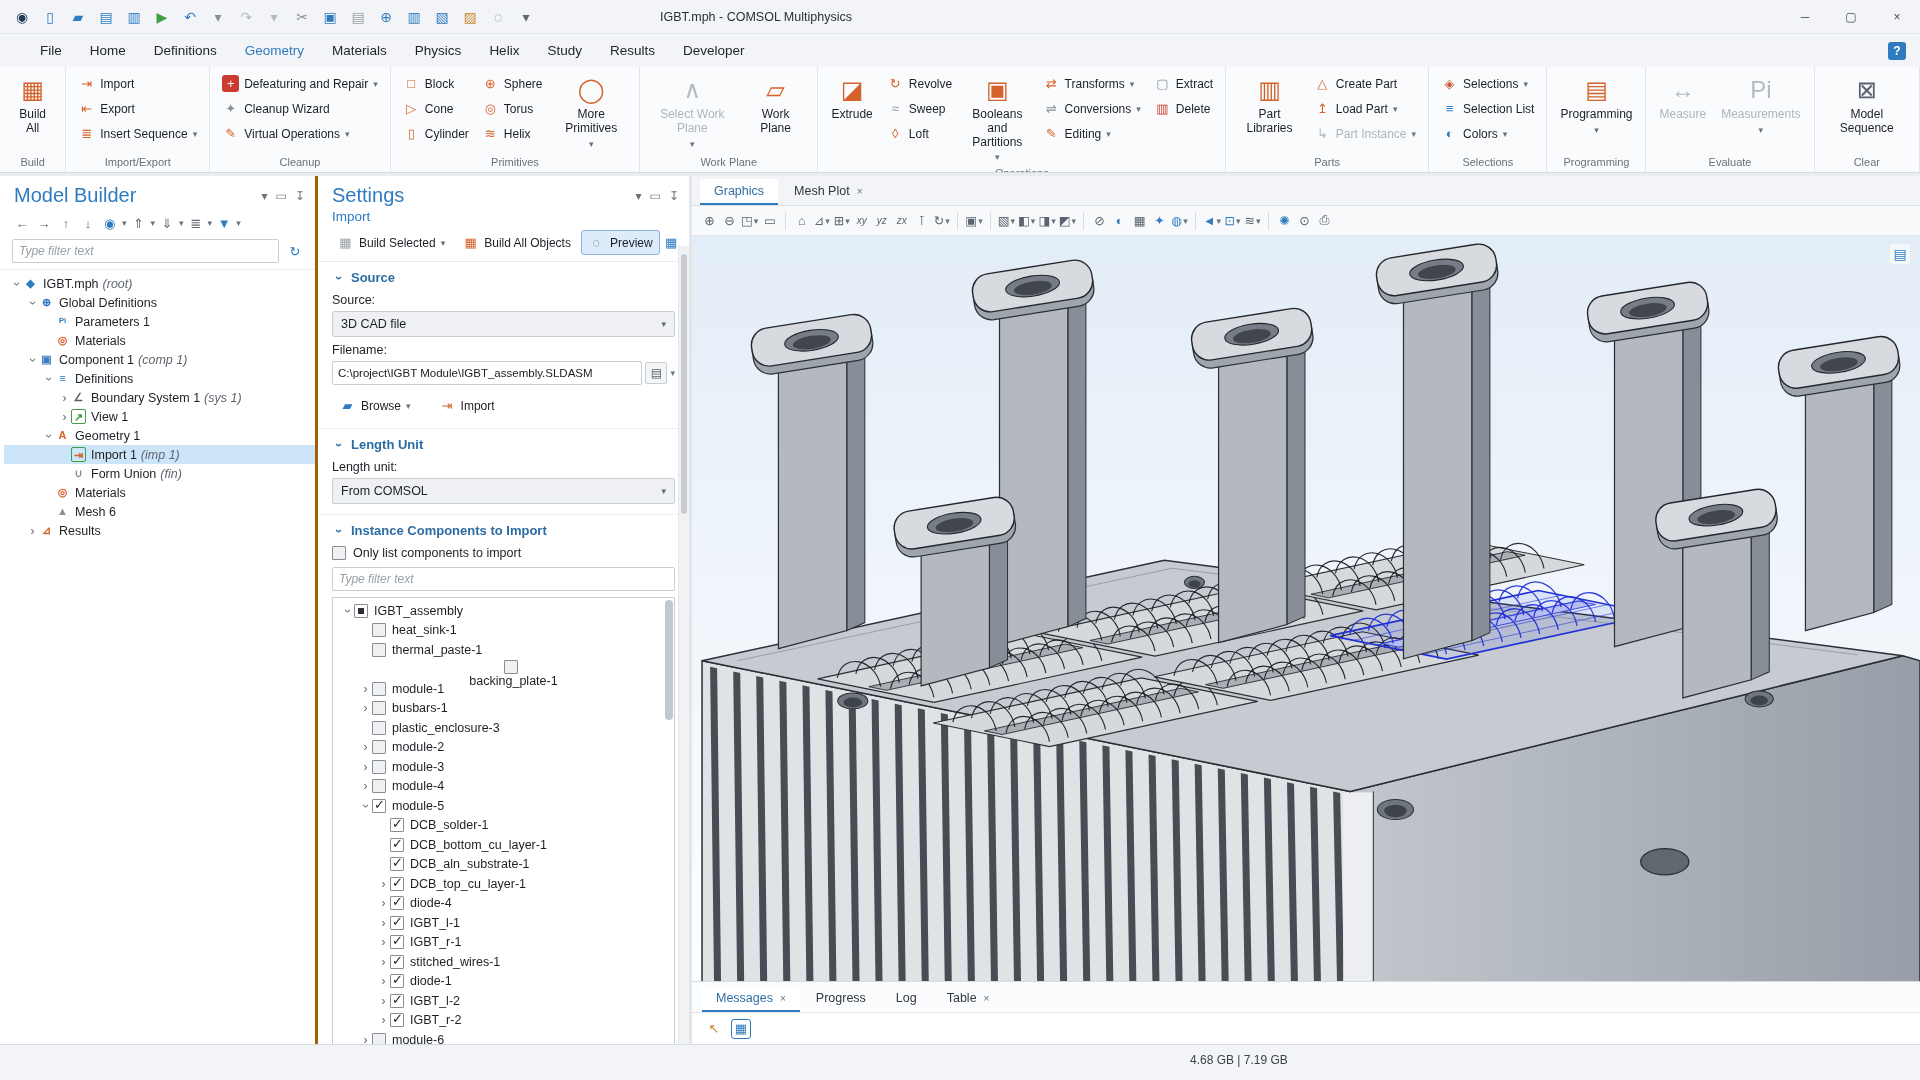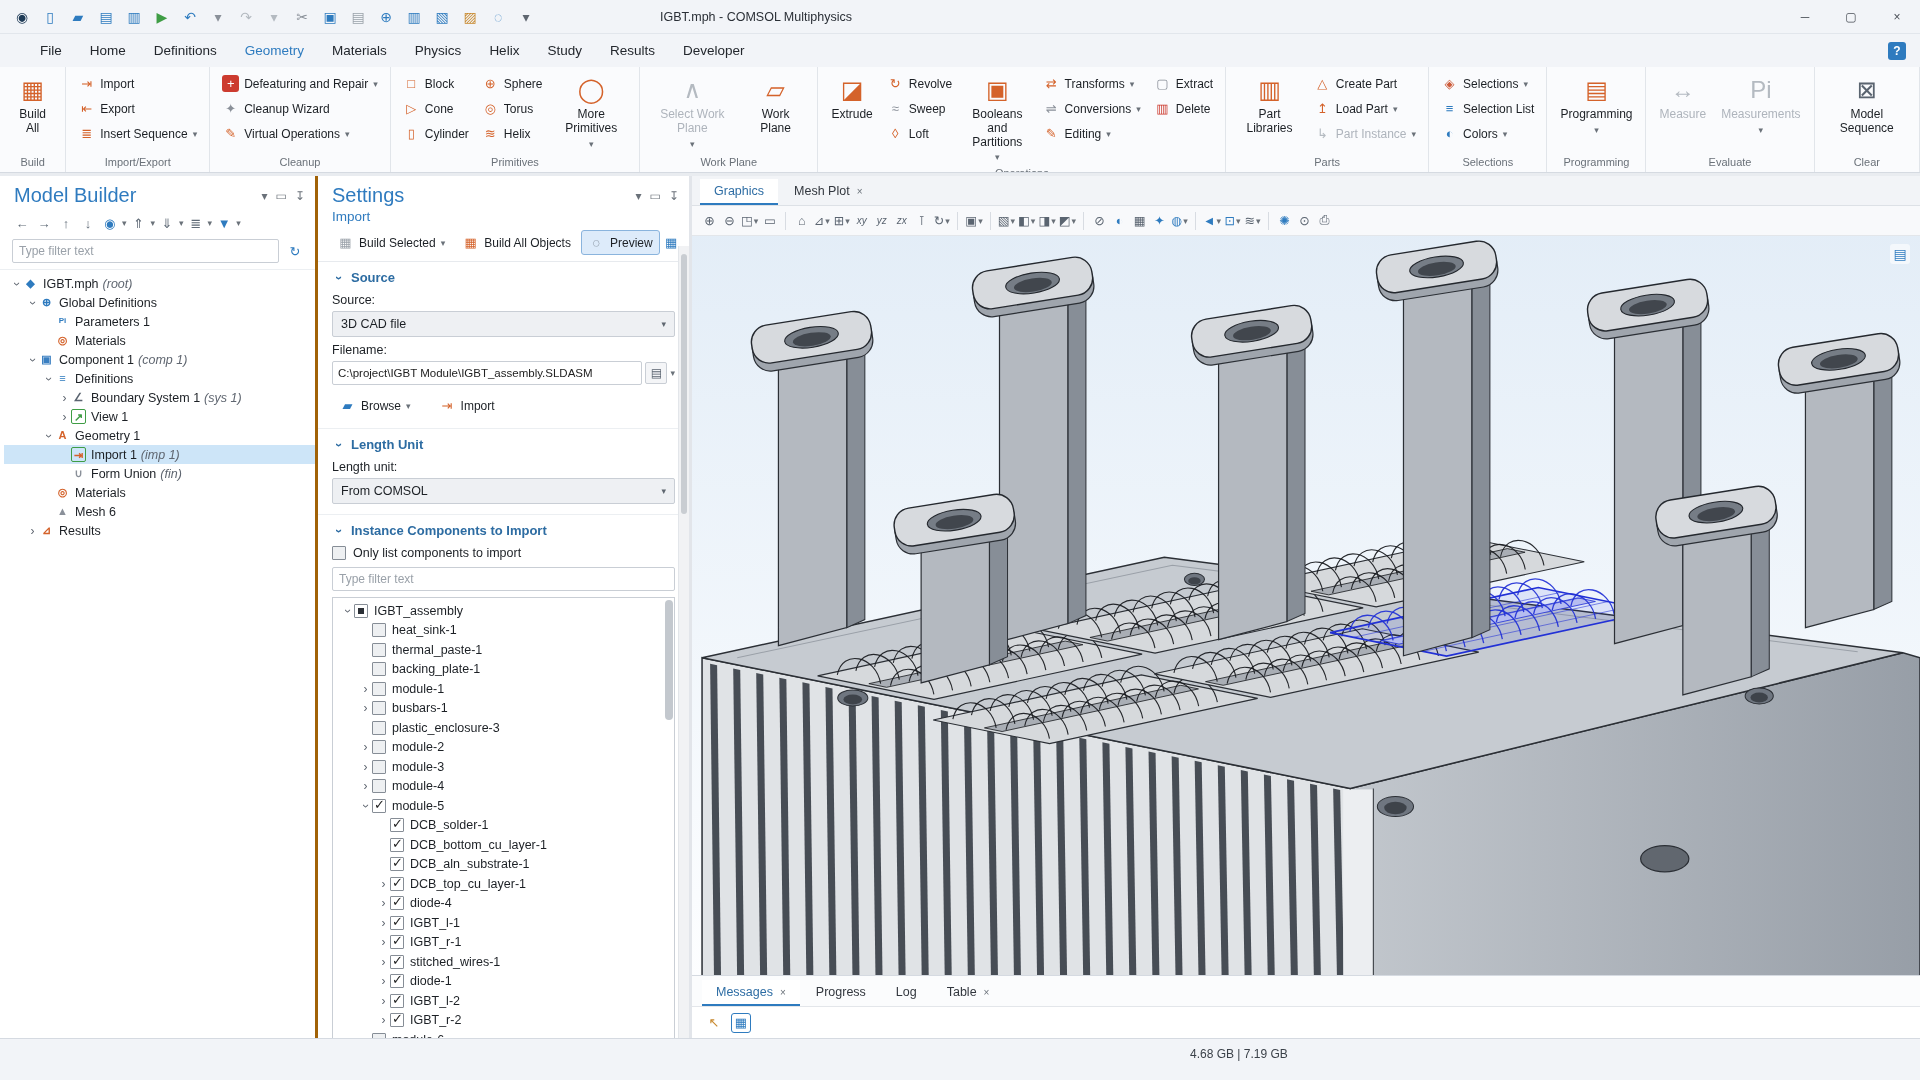--- a/index.html
+++ b/index.html
@@ -41,21 +41,21 @@
 .panel-head { display:flex; align-items:center; padding:8px 10px 2px 14px; }
 .panel-title { font-size:20px; color:#2f7bbf; }
 .panel-icons { margin-left:auto; display:flex; gap:8px; color:#6a7179; font-size:12px; }
 .panel-icons span { cursor:default; }
 
 
 .mb-panel { width:318px; background:#fff; border-right:3px solid #a16207; display:flex; flex-direction:column; }
 .mb-toolbar { display:flex; align-items:center; gap:2px; padding:4px 10px 4px 12px; }
 .tbicon { min-width:20px; height:20px; display:flex; align-items:center; justify-content:center; font-size:13px; color:#5f6a76; border-radius:3px; }
 .filter-row { display:flex; align-items:center; gap:6px; padding:2px 10px 6px 12px; }
-.filter-input { flex:1; height:24px; border:1px solid #c9ced5; border-radius:2px; padding:0 6px; font-size:12px; color:#ec4899; font-family:"Liberation Sans",sans-serif; }
+.filter-input { flex:1; height:24px; border:1px solid #c9ced5; border-radius:2px; padding:0 6px; font-size:12px; color:#ec4899; font-family:"Liberation Sans",sans-serif;font-style:italic; }
 .filter-input::placeholder { color:#9aa1a9; }
 .mb-tree { flex:1; overflow:hidden; padding:4px 0 0 4px; border-top:1px solid #eceff2; }
 .trow { display:flex; align-items:center; height:19px; font-size:12.5px; white-space:nowrap; padding-right:6px; }
 .trow.selected { background:#cde5f8; }
 .chev { display:inline-block; width:13px; text-align:center; color:#5f6670; font-size:12px; flex:0 0 auto; }
 .chev.open { transform:rotate(90deg); }
 .nicon { width:15px; height:15px; line-height:14px; text-align:center; font-size:11px; font-weight:bold; margin-right:5px; flex:0 0 auto; border-radius:2px; }
 .tsuffix { color:#5f6670; font-style:italic; margin-left:4px; }
 
 
@@ -102,21 +102,21 @@
 .corner-icon { position:absolute; top:8px; right:10px; width:20px; height:20px; display:flex; align-items:center; justify-content:center; color:#2e7bbf; font-size:14px; background:rgba(255,255,255,.6); border-radius:3px; }
 
 
 .msg-panel { flex:0 0 auto; border-top:1px solid #d5dae1; background:#fff; }
 .msg-tabs { height:31px; display:flex; align-items:flex-end; gap:2px; padding-left:10px; border-bottom:1px solid #e3e6ea; background:#fbfcfd; }
 .msg-icons { height:31px; display:flex; align-items:center; gap:7px; padding-left:12px; }
 .micon { width:20px; height:20px; display:flex; align-items:center; justify-content:center; font-size:13px; border:1px solid transparent; border-radius:3px; }
 .micon.boxed { border-color:#2e7bbf; }
 
 
-.statusbar { height:42px; background:#f2f4f8; border-top:1px solid #d5dae1; position:relative; flex:0 0 auto; }
+.statusbar { height:36px; background:#f2f4f8; border-top:1px solid #d5dae1; position:relative; flex:0 0 auto; }
 .mem { position:absolute; left:1190px; top:0; height:30px; display:flex; align-items:center; font-size:12px; color:#3c424a; }
 </style>
 </head>
 <body>
 
 <div class="app">
 
   <div class="titlebar">
     <div class="qat" id="qat">
         <span class="qicon" style="color: rgb(31, 59, 87);">◉</span>
@@ -621,21 +621,21 @@
             <div class="trow" style="padding-left: 26px;">
               <span class="chev"></span>
               <span class="cb " style="margin-right: 6px;"></span>
               <span>heat_sink-1</span>
             </div>
             <div class="trow" style="padding-left: 26px;">
               <span class="chev"></span>
               <span class="cb " style="margin-right: 6px;"></span>
               <span>thermal_paste-1</span>
             </div>
-            <div class="trow" style="padding-left: 26px;">
+            <div class="trow" style="padding-left: 26px; flex-direction: column;">
               <span class="chev"></span>
               <span class="cb " style="margin-right: 6px;"></span>
               <span>backing_plate-1</span>
             </div>
             <div class="trow" style="padding-left: 26px;">
               <span class="chev">›</span>
               <span class="cb " style="margin-right: 6px;"></span>
               <span>module-1</span>
             </div>
             <div class="trow" style="padding-left: 26px;">

